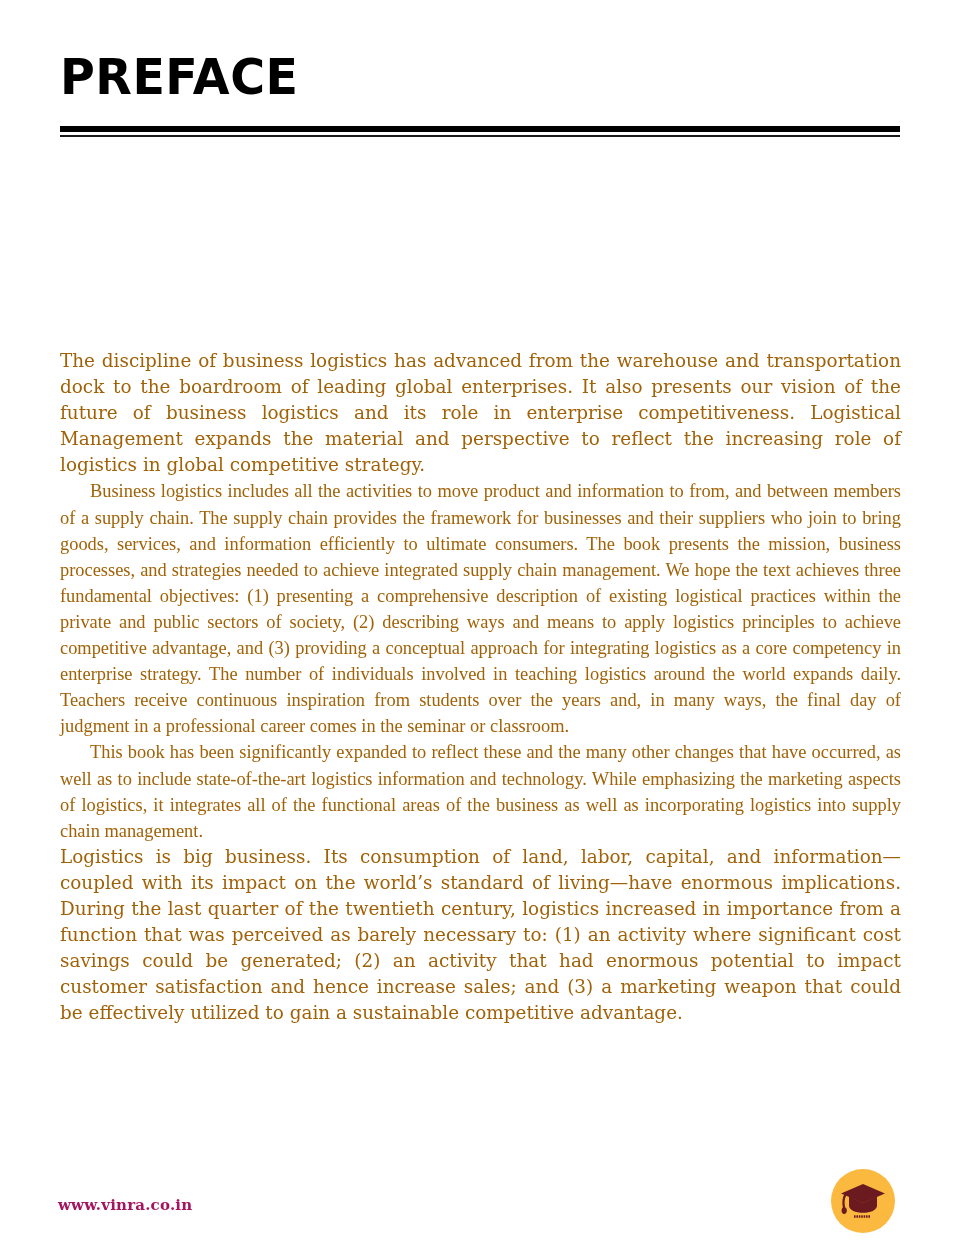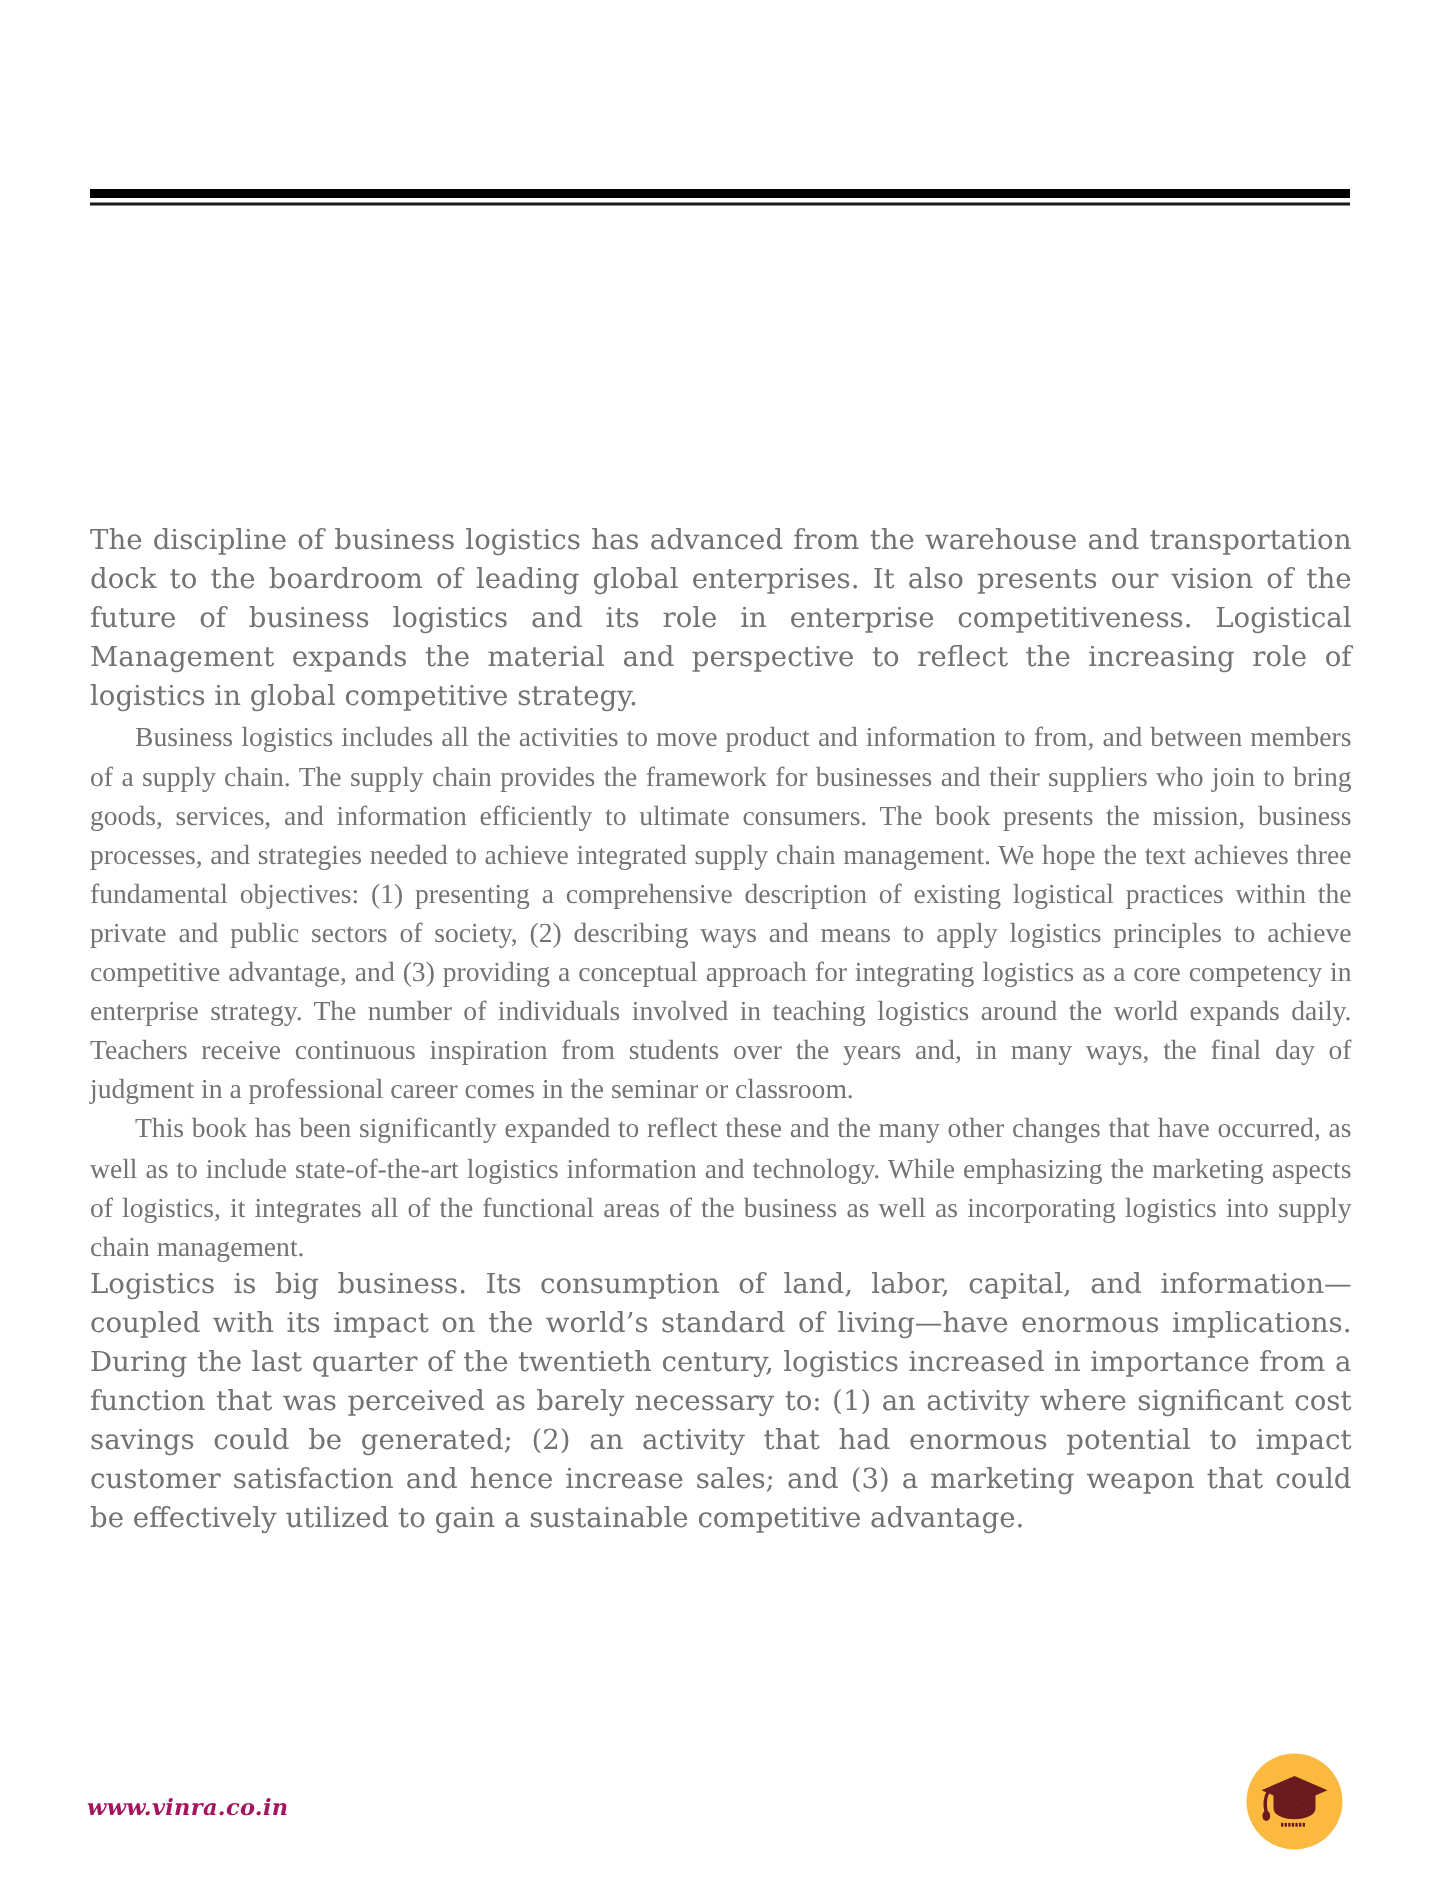--- a/index.html
+++ b/index.html
@@ -59,21 +59,21 @@
 
   
   .body-text {
     position: absolute;
     left: 60px;
     top: 348px;
     width: 841px;
     font-family: "DejaVu Serif", "Liberation Serif", serif;
     font-size: 18.4px;
     line-height: 26.1px;
-    color: #737373;
+    color: #a16207;
     text-align: justify;
     text-justify: inter-word;
     -webkit-hyphens: none;
     hyphens: none;
   }
   .body-text p {
     margin: 0 0 0 0;
     padding: 0;
     text-align: justify;
   }
@@ -87,21 +87,20 @@
   .body-text p + p {
     margin-top: 0;
   }
 
   
   .watermark {
     position: absolute;
     left: 58px;
     top: 1196px;
     font-family: "DejaVu Serif", "Liberation Serif", serif;
-    font-style: italic;
     font-weight: 700;
     font-size: 15px;
     letter-spacing: 0.2px;
     color: #a5145e;
     white-space: nowrap;
   }
   .logo-badge {
     position: absolute;
     left: 831px;
     top: 1169px;
@@ -115,20 +114,23 @@
   }
   .logo-badge svg {
     display: block;
   }
 </style>
 </head>
 <body>
 
 <div class="page">
 
+  <div class="header">
+    <h1 class="page-title">PREFACE</h1>
+  </div>
 
   <div class="rule-group">
     <div class="rule-thick"></div>
     <div class="rule-gap"></div>
     <div class="rule-thin"></div>
   </div>
 
   <div class="body-text">
     <p class="noindent">The discipline of business logistics has advanced from the warehouse and transportation dock to the boardroom of leading global enterprises. It also presents our vision of the future of business logistics and its role in enterprise competitiveness. Logistical Management expands the material and perspective to reflect the increasing role of logistics in global competitive strategy.</p>
     <p class="indent">Business logistics includes all the activities to move product and information to from, and between members of a supply chain. The supply chain provides the framework for businesses and their suppliers who join to bring goods, services, and information efficiently to ultimate consumers. The book presents the mission, business processes, and strategies needed to achieve integrated supply chain management. We hope the text achieves three fundamental objectives: (1) presenting a comprehensive description of existing logistical practices within the private and public sectors of society, (2) describing ways and means to apply logistics principles to achieve competitive advantage, and (3) providing a conceptual approach for integrating logistics as a core competency in enterprise strategy. The number of individuals involved in teaching logistics around the world expands daily. Teachers receive continuous inspiration from students over the years and, in many ways, the final day of judgment in a professional career comes in the seminar or classroom.</p>

